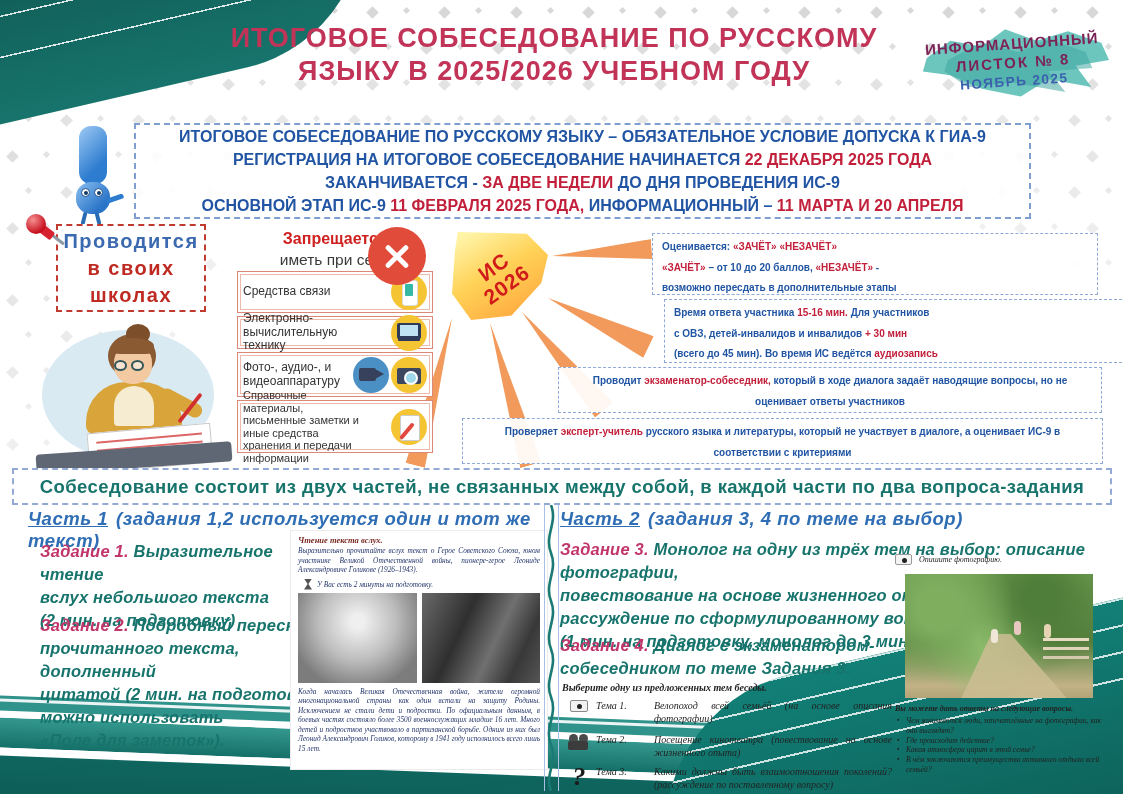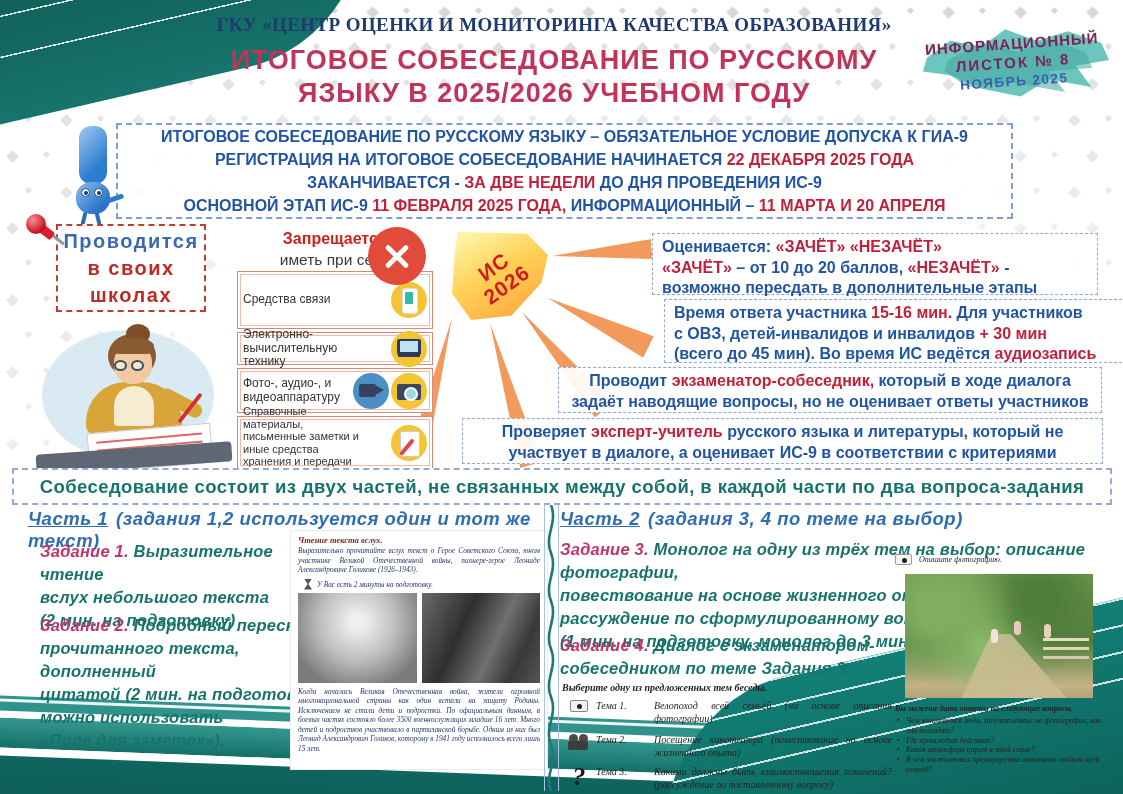--- a/index.html
+++ b/index.html
@@ -38,21 +38,21 @@
      clip-path:polygon(6% 48%,18% 30%,34% 36%,46% 18%,62% 30%,78% 20%,95% 32%,99% 50%,82% 56%,90% 78%,68% 70%,54% 88%,34% 80%,18% 66%,4% 62%);}
   .badge .map2{position:absolute;inset:14px 20px 18px 24px;background:#3fa8a0;opacity:.55;
      clip-path:polygon(10% 50%,30% 28%,52% 40%,70% 24%,92% 40%,96% 60%,70% 64%,80% 90%,48% 78%,22% 84%,8% 64%);}
   .badge .txt{position:absolute;inset:0;display:flex;flex-direction:column;justify-content:center;align-items:center;
      transform:rotate(-4deg);font-weight:bold;}
   .badge .l1{color:#7d2257;font-size:15px;letter-spacing:1px;}
   .badge .l2{color:#7d2257;font-size:15px;letter-spacing:2px;margin-top:2px;}
   .badge .l3{color:#3c5fae;font-size:13.5px;letter-spacing:1.5px;margin-top:3px;}
 
   
-  .info-box{position:absolute;left:116px;top:123px;width:897px;height:96px;z-index:2;
+  .info-box{position:absolute;left:134px;top:123px;width:897px;height:96px;z-index:2;
      border:2px dashed #7f9fd0;background:rgba(255,255,255,.85);
      display:flex;flex-direction:column;justify-content:center;align-items:center;
      font-weight:bold;font-size:16px;line-height:23px;text-align:center;}
 
   .sg-b{color:#2155a3;} .sg-r{color:#c21f3a;} .sg-t{color:#17746c;} .sg-p{color:#c2356b;}
   .rich{white-space:pre-line;}
 
   
   .excl{position:absolute;left:64px;top:126px;width:62px;height:104px;z-index:2;}
   .excl .bar{position:absolute;left:15px;top:0;width:28px;height:58px;border-radius:12px;
@@ -136,21 +136,21 @@
   .sticker .in{transform:rotate(-36deg);text-align:center;font-weight:bold;color:#d11a1a;line-height:22px;font-size:21px;letter-spacing:1px;}
   .ray{position:absolute;background:#f29a5c;clip-path:polygon(0 50%,100% 0,100% 100%);transform-origin:left center;z-index:1;}
   .ray1{left:552px;top:246px;width:100px;height:20px;transform:rotate(-4deg);}
   .ray2{left:548px;top:286px;width:112px;height:24px;transform:rotate(26deg);}
   .ray3{left:522px;top:300px;width:128px;height:24px;transform:rotate(50deg);}
   .ray4{left:490px;top:312px;width:148px;height:22px;transform:rotate(74deg);}
   .ray5{left:452px;top:308px;width:152px;height:20px;transform:rotate(104deg);}
 
   
   .rbox{position:absolute;z-index:2;border:1.5px dashed #8fa9d8;background:rgba(255,255,255,.92);
-     font-weight:bold;font-size:16px;line-height:20.5px;padding:3px 9px;}
+     font-weight:bold;font-size:10px;line-height:20.5px;padding:3px 9px;}
   .rbox1{left:652px;top:233px;width:446px;height:62px;}
   .rbox2{left:664px;top:299px;width:468px;height:64px;}
   .rbox3{left:558px;top:367px;width:544px;height:46px;text-align:center;}
   .rbox4{left:462px;top:418px;width:641px;height:46px;text-align:center;}
 
   
   .banner{position:absolute;left:12px;top:468px;width:1100px;height:37px;z-index:2;border:2px dashed #93a9d6;background:#fff;
      display:flex;align-items:center;justify-content:center;font-weight:bold;font-size:18.5px;color:#17746c;letter-spacing:.4px;}
 
   
@@ -427,21 +427,20 @@
       <i style="left: 80px; top: 440px; width: 9px; height: 9px; opacity: 0.31;"></i>
       <i style="left: 116px; top: 440px; width: 5px; height: 5px; opacity: 0.3;"></i>
     </div>
   <div class="corner-tl"></div>
   <div class="band band-a"></div>
   <div class="band band-b"></div>
   <div class="band band-c"></div>
   <div class="corner-br"></div>
 
   <div class="header">
-    <div class="org">ГКУ «ЦЕНТР ОЦЕНКИ И МОНИТОРИНГА КАЧЕСТВА ОБРАЗОВАНИЯ»</div>
     <div class="title">
       <div>ИТОГОВОЕ СОБЕСЕДОВАНИЕ ПО РУССКОМУ</div>
       <div>ЯЗЫКУ В 2025/2026 УЧЕБНОМ ГОДУ</div>
     </div>
   </div>
 
   <div class="badge">
     <div class="map"></div>
     <div class="map2"></div>
     <div class="txt">
@@ -503,21 +502,21 @@
     <div class="desk"></div>
   </div>
 
   <div class="proh-title">
     <div class="t1">Запрещается</div>
     <div class="t2">иметь при себе</div>
   </div>
   <div class="xmark"></div>
 
   <div class="proh-items">
-    <div class="pitem" style="height:58px">
+    <div class="pitem" style="height:42px">
       <span class="lbl">Средства связи</span>
       <span class="icons">
           <span class="circ circ-y icon-phone"></span>
         </span>
     </div>
     <div class="pitem" style="height:33px">
       <span class="lbl">Электронно-вычислительную технику</span>
       <span class="icons">
           <span class="circ circ-y icon-monitor"></span>
         </span>

